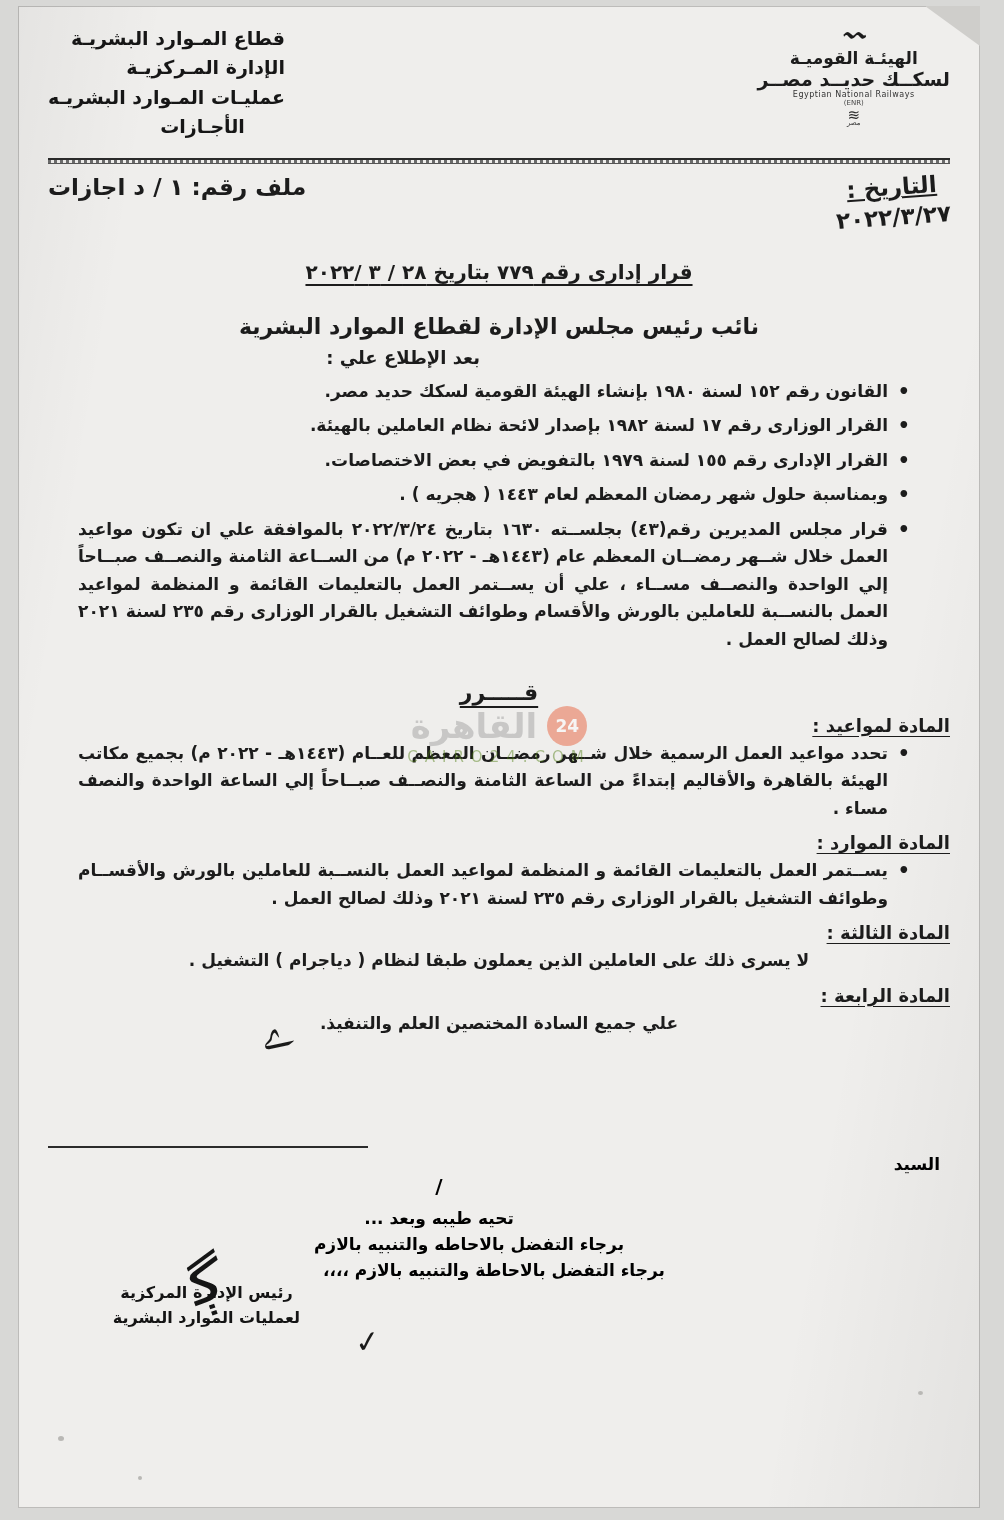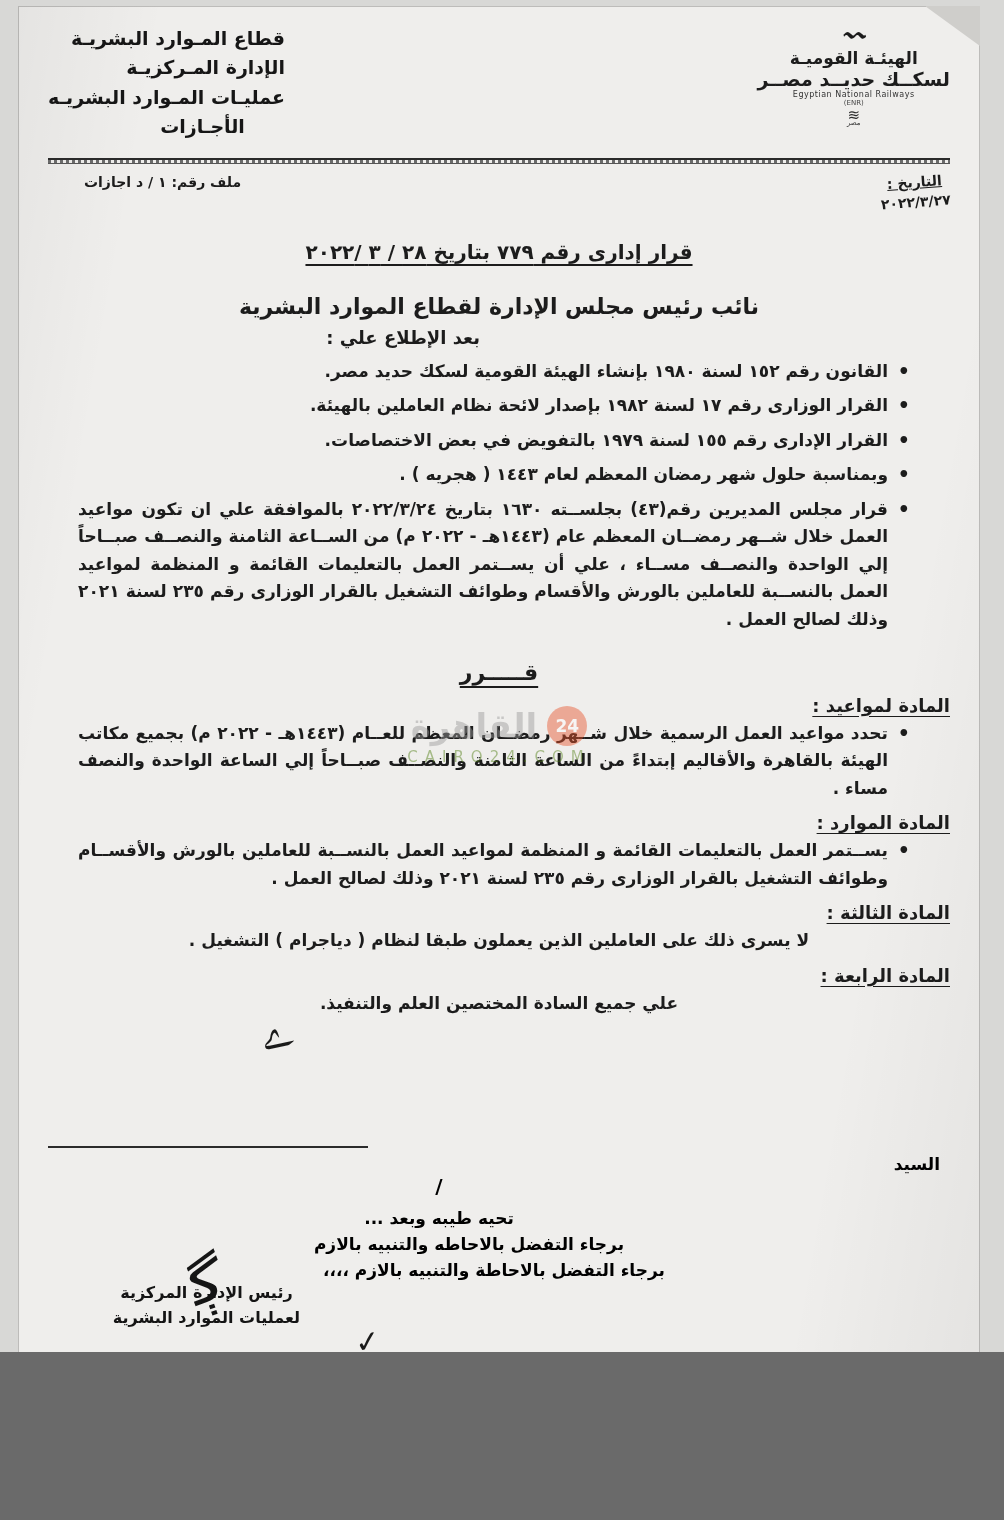--- a/index.html
+++ b/index.html
@@ -3,21 +3,21 @@
 <meta charset="utf-8">
 <style>
   html, body {
     margin: 0;
     padding: 0;
     background: #6a6a6a;
   }
   .page {
     position: relative;
     width: 1004px;
-    height: 1352px;
+    height: 1520px;
     background: #d8d8d6;
     overflow: hidden;
     font-family: "DejaVu Sans", "Liberation Sans", sans-serif;
   }
   
   .sheet {
     position: absolute;
     left: 18px;
     top: 6px;
     width: 962px;
@@ -115,25 +115,24 @@
     border-top: 2px solid #2a2a2a;
     border-bottom: 1px solid #555;
     height: 3px;
     background: repeating-linear-gradient(90deg,#6a6a6a 0 3px, transparent 3px 6px);
   }
 
   .meta-row {
     display: flex;
     flex-direction: row-reverse;
     justify-content: space-between;
-    font-size: 14px;
+    font-size: 23px;
     font-weight: bold;
     direction: rtl;
     margin-top: 6px;
-    margin-left: 36px;
   }
   .meta-date {
     text-align: center;
     transform: rotate(-4deg);
   }
   .meta-date .lbl { text-decoration: underline; }
   .meta-date .val { display:block; margin-top: 4px; }
 
   .decree-line {
     text-align: center;

